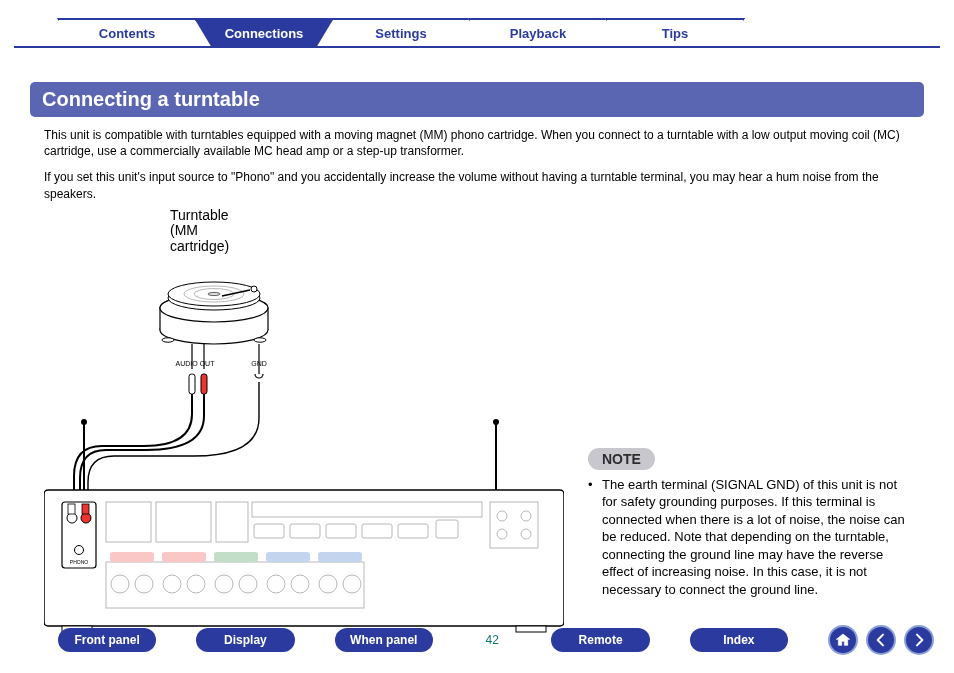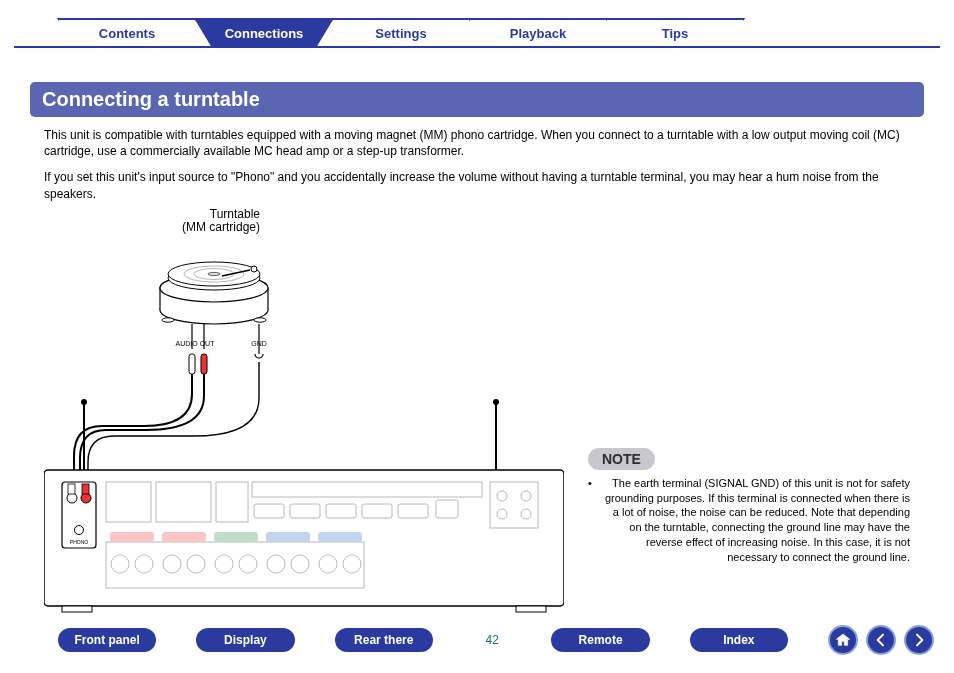--- a/index.html
+++ b/index.html
@@ -81,22 +81,22 @@
   .content-row{
     display:flex;
     align-items:flex-start;
     margin:6px 28px 0 28px;
     gap:24px;
   }
   .diagram-col{ flex:0 0 520px; }
   .note-col{ flex:1; margin-top:240px; }
 
   .turntable-label{
-    font-size:12px;
-    text-align:right;
+    font-size:14px;
+    text-align:left;
     line-height:1.1;
     width:90px;
     margin-left:126px;
     margin-bottom:2px;
   }
   .diagram{
     width:520px;
     height:380px;
   }
 
@@ -104,25 +104,24 @@
     display:inline-block;
     background:#c9c7ce;
     color:#2d2d2d;
     font-weight:bold;
     font-size:14px;
     padding:3px 14px;
     border-radius:11px;
     margin-bottom:6px;
   }
   .note-text{
-    font-size:11px;
+    font-size:13px;
     line-height:1.35;
     padding-left:14px;
     position:relative;
-    text-align:right;
   }
   .note-text::before{
     content:"•";
     position:absolute;
     left:0;
     top:0;
   }
 
   
   .bottom-bar{
@@ -313,21 +312,21 @@
 
     <div class="note-col">
       <div class="note-pill">NOTE</div>
       <div class="note-text">The earth terminal (SIGNAL GND) of this unit is not for safety grounding purposes. If this terminal is connected when there is a lot of noise, the noise can be reduced. Note that depending on the turntable, connecting the ground line may have the reverse effect of increasing noise. In this case, it is not necessary to connect the ground line.</div>
     </div>
   </div>
 
   <div class="bottom-bar">
     <div class="pill">Front panel</div>
     <div class="pill">Display</div>
-    <div class="pill">Rear there</div>
+    <div class="pill">When panel</div>
     <div class="page-number">42</div>
     <div class="pill">Remote</div>
     <div class="pill">Index</div>
 
     <div class="nav-icons">
       <div class="round-btn">
         <svg viewBox="0 0 24 24">
             <path d="M12 3 L2 11 h3 v9 h5 v-6 h4 v6 h5 v-9 h3 Z" fill="#fff"></path>
           </svg>
       </div>

